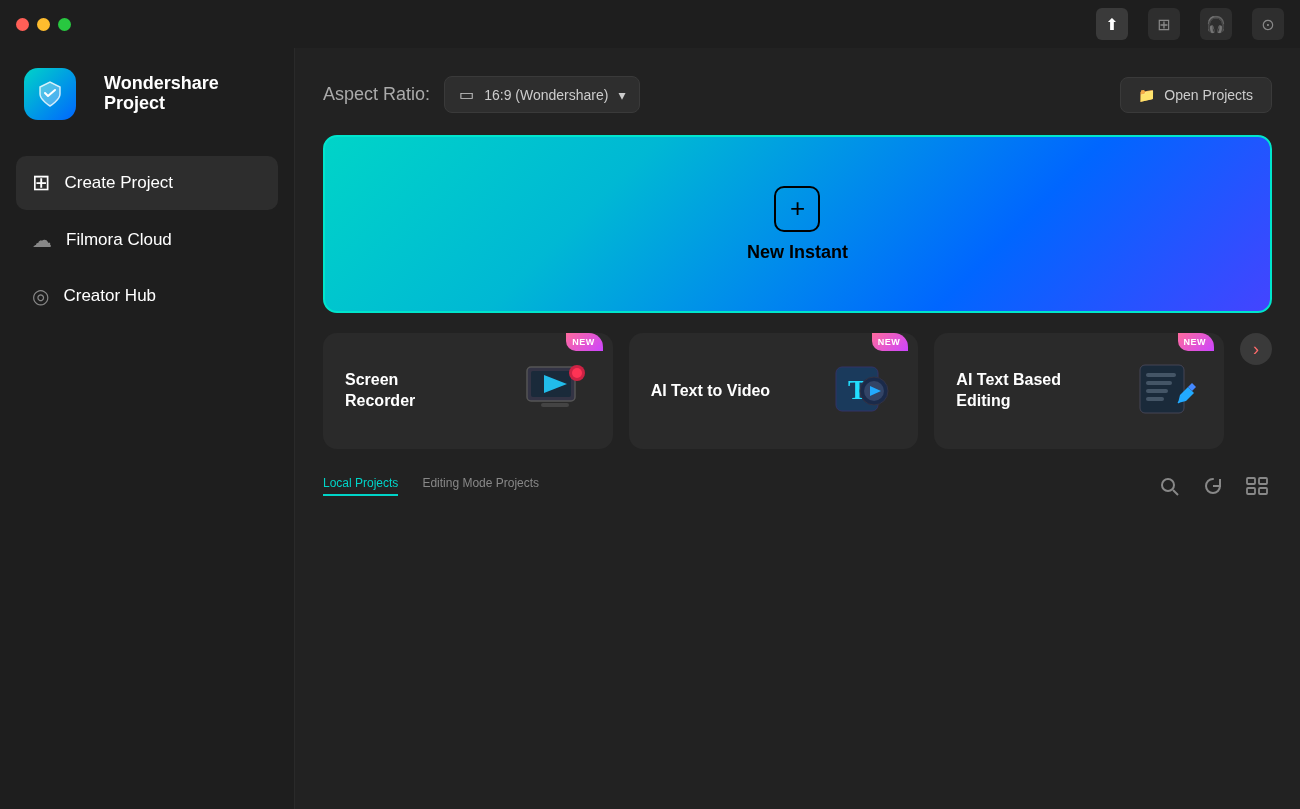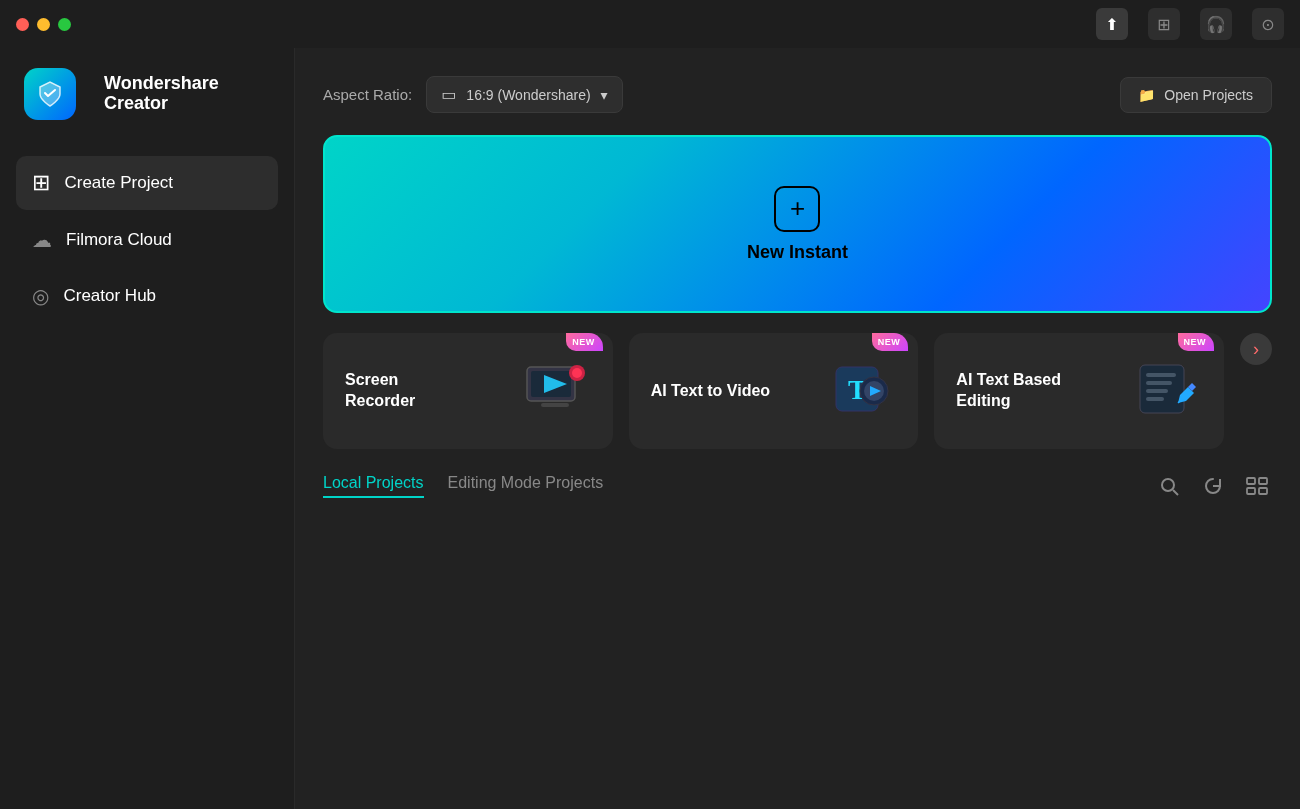--- a/index.html
+++ b/index.html
@@ -163,21 +163,21 @@
       margin-bottom: 22px;
     }
 
     .aspect-ratio-section {
       display: flex;
       align-items: center;
       gap: 14px;
     }
 
     .aspect-ratio-label {
-      font-size: 15px;
+      font-size: 18px;
       color: #aaa;
       font-weight: 500;
     }
 
     .aspect-ratio-select {
       display: flex;
       align-items: center;
       gap: 10px;
       background: #2e2e2e;
       border: 1px solid #3a3a3a;
@@ -319,21 +319,21 @@
       justify-content: space-between;
       margin-bottom: 20px;
     }
 
     .projects-tabs {
       display: flex;
       gap: 24px;
     }
 
     .projects-tab {
-      font-size: 16px;
+      font-size: 12px;
       font-weight: 500;
       cursor: pointer;
       color: #888;
       padding-bottom: 4px;
     }
 
     .projects-tab.active {
       color: #00d4c8;
       border-bottom: 2px solid #00d4c8;
     }
@@ -399,21 +399,21 @@
   <div class="sidebar">
     <div class="brand">
       <div class="brand-logo">
         <svg width="30" height="30" viewBox="0 0 30 30" fill="none">
           <path d="M5 8L15 3L25 8V15C25 21 15 27 15 27C15 27 5 21 5 15V8Z" fill="rgba(255,255,255,0.3)" stroke="rgba(255,255,255,0.8)" stroke-width="1.5"></path>
           <path d="M10 14L13 17L20 11" stroke="white" stroke-width="2" stroke-linecap="round" stroke-linejoin="round"></path>
         </svg>
       </div>
       <div class="brand-text">
         <span class="brand-name">Wondershare</span>
-        <span class="brand-name">Creator</span>
+        <span class="brand-name">Project</span>
       </div>
     </div>
 
     <nav class="sidebar-nav">
       <div class="sidebar-item active">
         <span class="sidebar-item-icon" style="font-size:22px; color:#fff;">⊞</span>
         <span>Create Project</span>
       </div>
       <div class="sidebar-item">
         <span class="sidebar-item-icon">☁</span>

